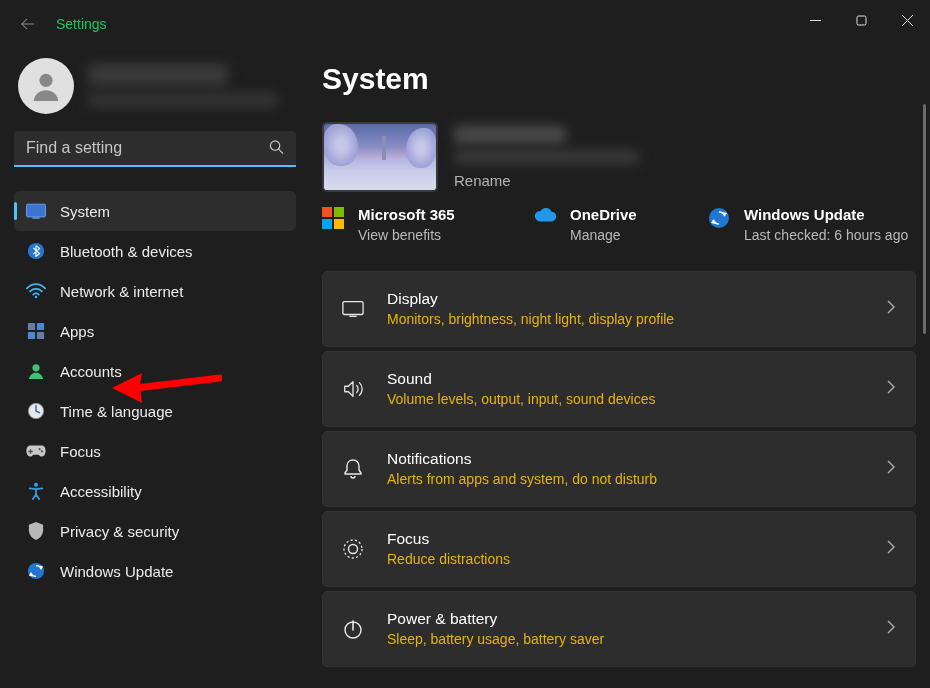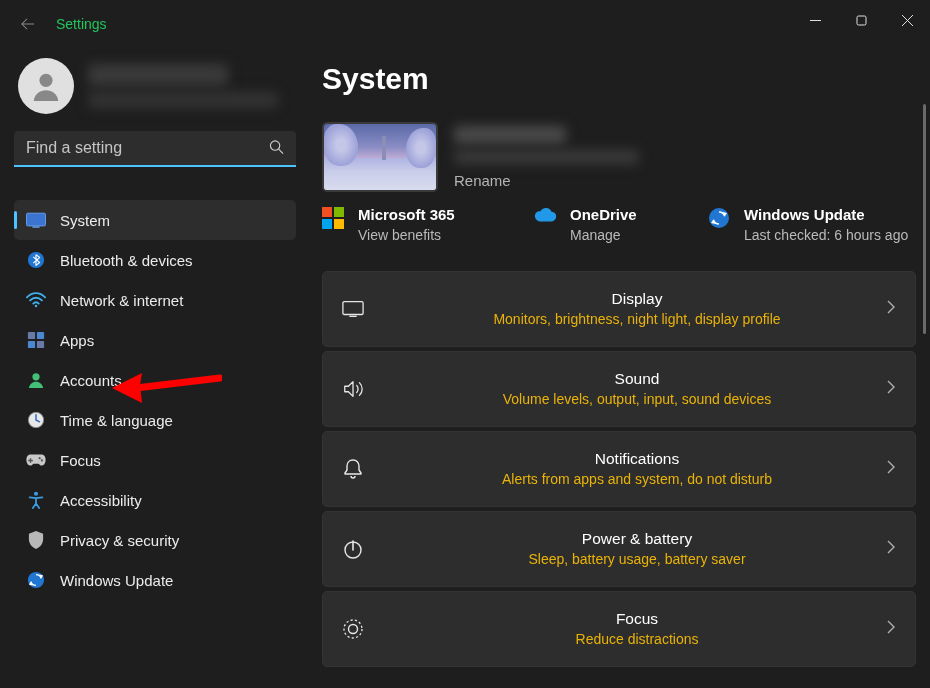--- a/index.html
+++ b/index.html
@@ -83,21 +83,21 @@
     .blur-email {
       width: 190px; height: 16px;
       background: #333333;
       filter: blur(6px);
       border-radius: 3px;
     }
 
     .search-wrap {
       position: relative;
       margin-top: 8px;
-      margin-bottom: 33px;
+      margin-bottom: 24px;
     }
     .search-input {
       width: 100%;
       height: 36px;
       background: #2d2d2d;
       border: none;
       border-bottom: 2px solid #4cc2ff;
       border-radius: 4px 4px 0 0;
       padding: 0 40px 0 12px;
       color: #fff;
@@ -224,21 +224,21 @@
       display: flex;
       align-items: center;
       padding: 0 20px 0 18px;
     }
     .card-icon {
       width: 24px; height: 24px;
       margin-right: 22px;
       color: #e8e8e8;
       display: flex; align-items: center; justify-content: center;
     }
-    .card-text { flex: 1; text-align: center; }
+    .card-text { flex: 1; }
     .card-title { font-size: 15.5px; font-weight: 400; color: #fff; line-height: 1.35; }
     .card-sub { font-size: 14px; color: #eab308; line-height: 1.35; }
     .chevron { color: #b0b0b0; }
 
     
     .scrollbar-track {
       position: absolute;
       right: 4px; top: 56px;
       width: 3px;
       height: 230px;
@@ -524,44 +524,44 @@
           <div class="card-title">Notifications</div>
           <div class="card-sub">Alerts from apps and system, do not disturb</div>
         </div>
         <span class="chevron"><svg width="8" height="14" viewBox="0 0 8 14">
               <path d="M1 1l6 6-6 6" fill="none" stroke="currentColor" stroke-width="1.4"></path>
             </svg></span>
       </div>
 
       <div class="setting-card">
         <span class="card-icon">
+          <svg width="22" height="22" viewBox="0 0 22 22">
+              <circle cx="11" cy="11" r="9" fill="none" stroke="currentColor" stroke-width="1.3" stroke-dasharray="2.2 2.2"></circle>
+              <circle cx="11" cy="11" r="4.5" fill="none" stroke="currentColor" stroke-width="1.4"></circle>
+            </svg>
+        </span>
+        <div class="card-text">
+          <div class="card-title">Focus</div>
+          <div class="card-sub">Reduce distractions</div>
+        </div>
+        <span class="chevron"><svg width="8" height="14" viewBox="0 0 8 14">
+              <path d="M1 1l6 6-6 6" fill="none" stroke="currentColor" stroke-width="1.4"></path>
+            </svg></span>
+      </div>
+
+      <div class="setting-card">
+        <span class="card-icon">
           <svg width="20" height="22" viewBox="0 0 20 22">
               <circle cx="10" cy="12" r="8" fill="none" stroke="currentColor" stroke-width="1.4"></circle>
               <path d="M10 3v9" stroke="currentColor" stroke-width="1.6" stroke-linecap="round"></path>
             </svg>
         </span>
         <div class="card-text">
           <div class="card-title">Power &amp; battery</div>
           <div class="card-sub">Sleep, battery usage, battery saver</div>
-        </div>
-        <span class="chevron"><svg width="8" height="14" viewBox="0 0 8 14">
-              <path d="M1 1l6 6-6 6" fill="none" stroke="currentColor" stroke-width="1.4"></path>
-            </svg></span>
-      </div>
-
-      <div class="setting-card">
-        <span class="card-icon">
-          <svg width="22" height="22" viewBox="0 0 22 22">
-              <circle cx="11" cy="11" r="9" fill="none" stroke="currentColor" stroke-width="1.3" stroke-dasharray="2.2 2.2"></circle>
-              <circle cx="11" cy="11" r="4.5" fill="none" stroke="currentColor" stroke-width="1.4"></circle>
-            </svg>
-        </span>
-        <div class="card-text">
-          <div class="card-title">Focus</div>
-          <div class="card-sub">Reduce distractions</div>
         </div>
         <span class="chevron"><svg width="8" height="14" viewBox="0 0 8 14">
               <path d="M1 1l6 6-6 6" fill="none" stroke="currentColor" stroke-width="1.4"></path>
             </svg></span>
       </div>
     </div>
 
     <div class="scrollbar-track"></div>
   </div>
 </div>

